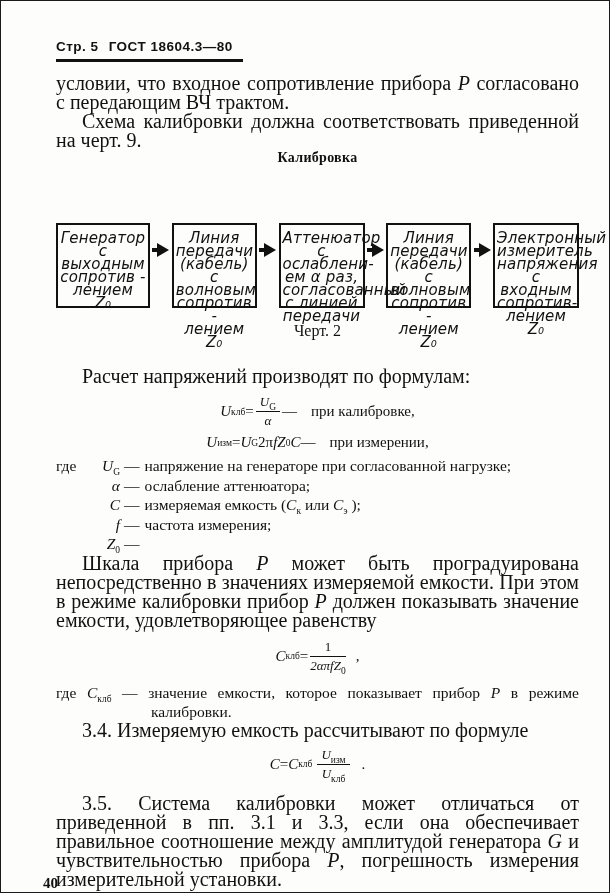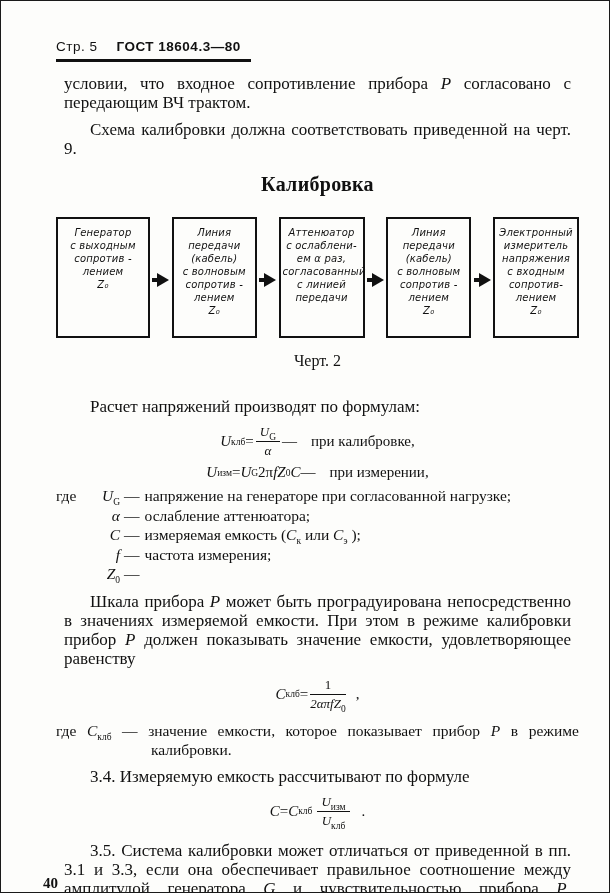--- a/index.html
+++ b/index.html
@@ -17,54 +17,55 @@
 
   
   .hdr {
     display:inline-block;
     border-bottom:3px solid #111;
     padding:0 10px 5px 0;
     font-family:"Liberation Sans", sans-serif;
     font-size:13.5px;
     white-space:nowrap;
   }
-  .hdr .pg { font-weight:normal; margin-right:19px; letter-spacing:0.5px; }
+  .hdr .pg { font-weight:bold; margin-right:10px; letter-spacing:0.5px; }
   .hdr .doc { font-weight:bold; letter-spacing:0.5px; }
 
   
   .para {
-    margin:8px; font-size:17px; line-height:19px;
+    margin:0; font-size:20px; line-height:19px;
     text-align:justify;
   }
   .para.indent { text-indent:26px; }
   .mt12 { margin-top:12px; }
   .var { font-style:italic; }
   sub { font-size:9.5px; line-height:0; }
 
   
   .fig-title {
-    text-align:center; font-weight:bold; font-size:20px;
-    margin-top:15px; letter-spacing:0.3px;
+    text-align:center; font-weight:bold; font-size:14px;
+    letter-spacing:0.3px;
   }
   .flow {
     margin-top:21px;
     display:flex; justify-content:space-between; align-items:stretch;
     height:121px;
   }
   .fbox {
     border:2.5px solid #111;
     box-sizing:border-box;
     flex:none;
     padding:7px 2px 0 2px;
     text-align:center;
     font-family:"DejaVu Sans", sans-serif;
     font-style:italic;
-    font-size:10px; line-height:13px;
+    font-size:15px; line-height:13px;
     white-space:pre-line;
     letter-spacing:0.2px;
+    margin-top:36px;
   }
   .w1 { width:94px; } .w2 { width:85px; } .w3 { width:86px; } .w4 { width:85px; } .w5 { width:86px; }
   .flow-arrow { align-self:center; display:flex; align-items:center; flex:none; margin-top:4px; }
   .flow-arrow .tail { width:5px; height:4px; background:#111; }
   .flow-arrow .head {
     width:0; height:0;
     border-left:12px solid #111;
     border-top:7px solid transparent;
     border-bottom:7px solid transparent;
   }

